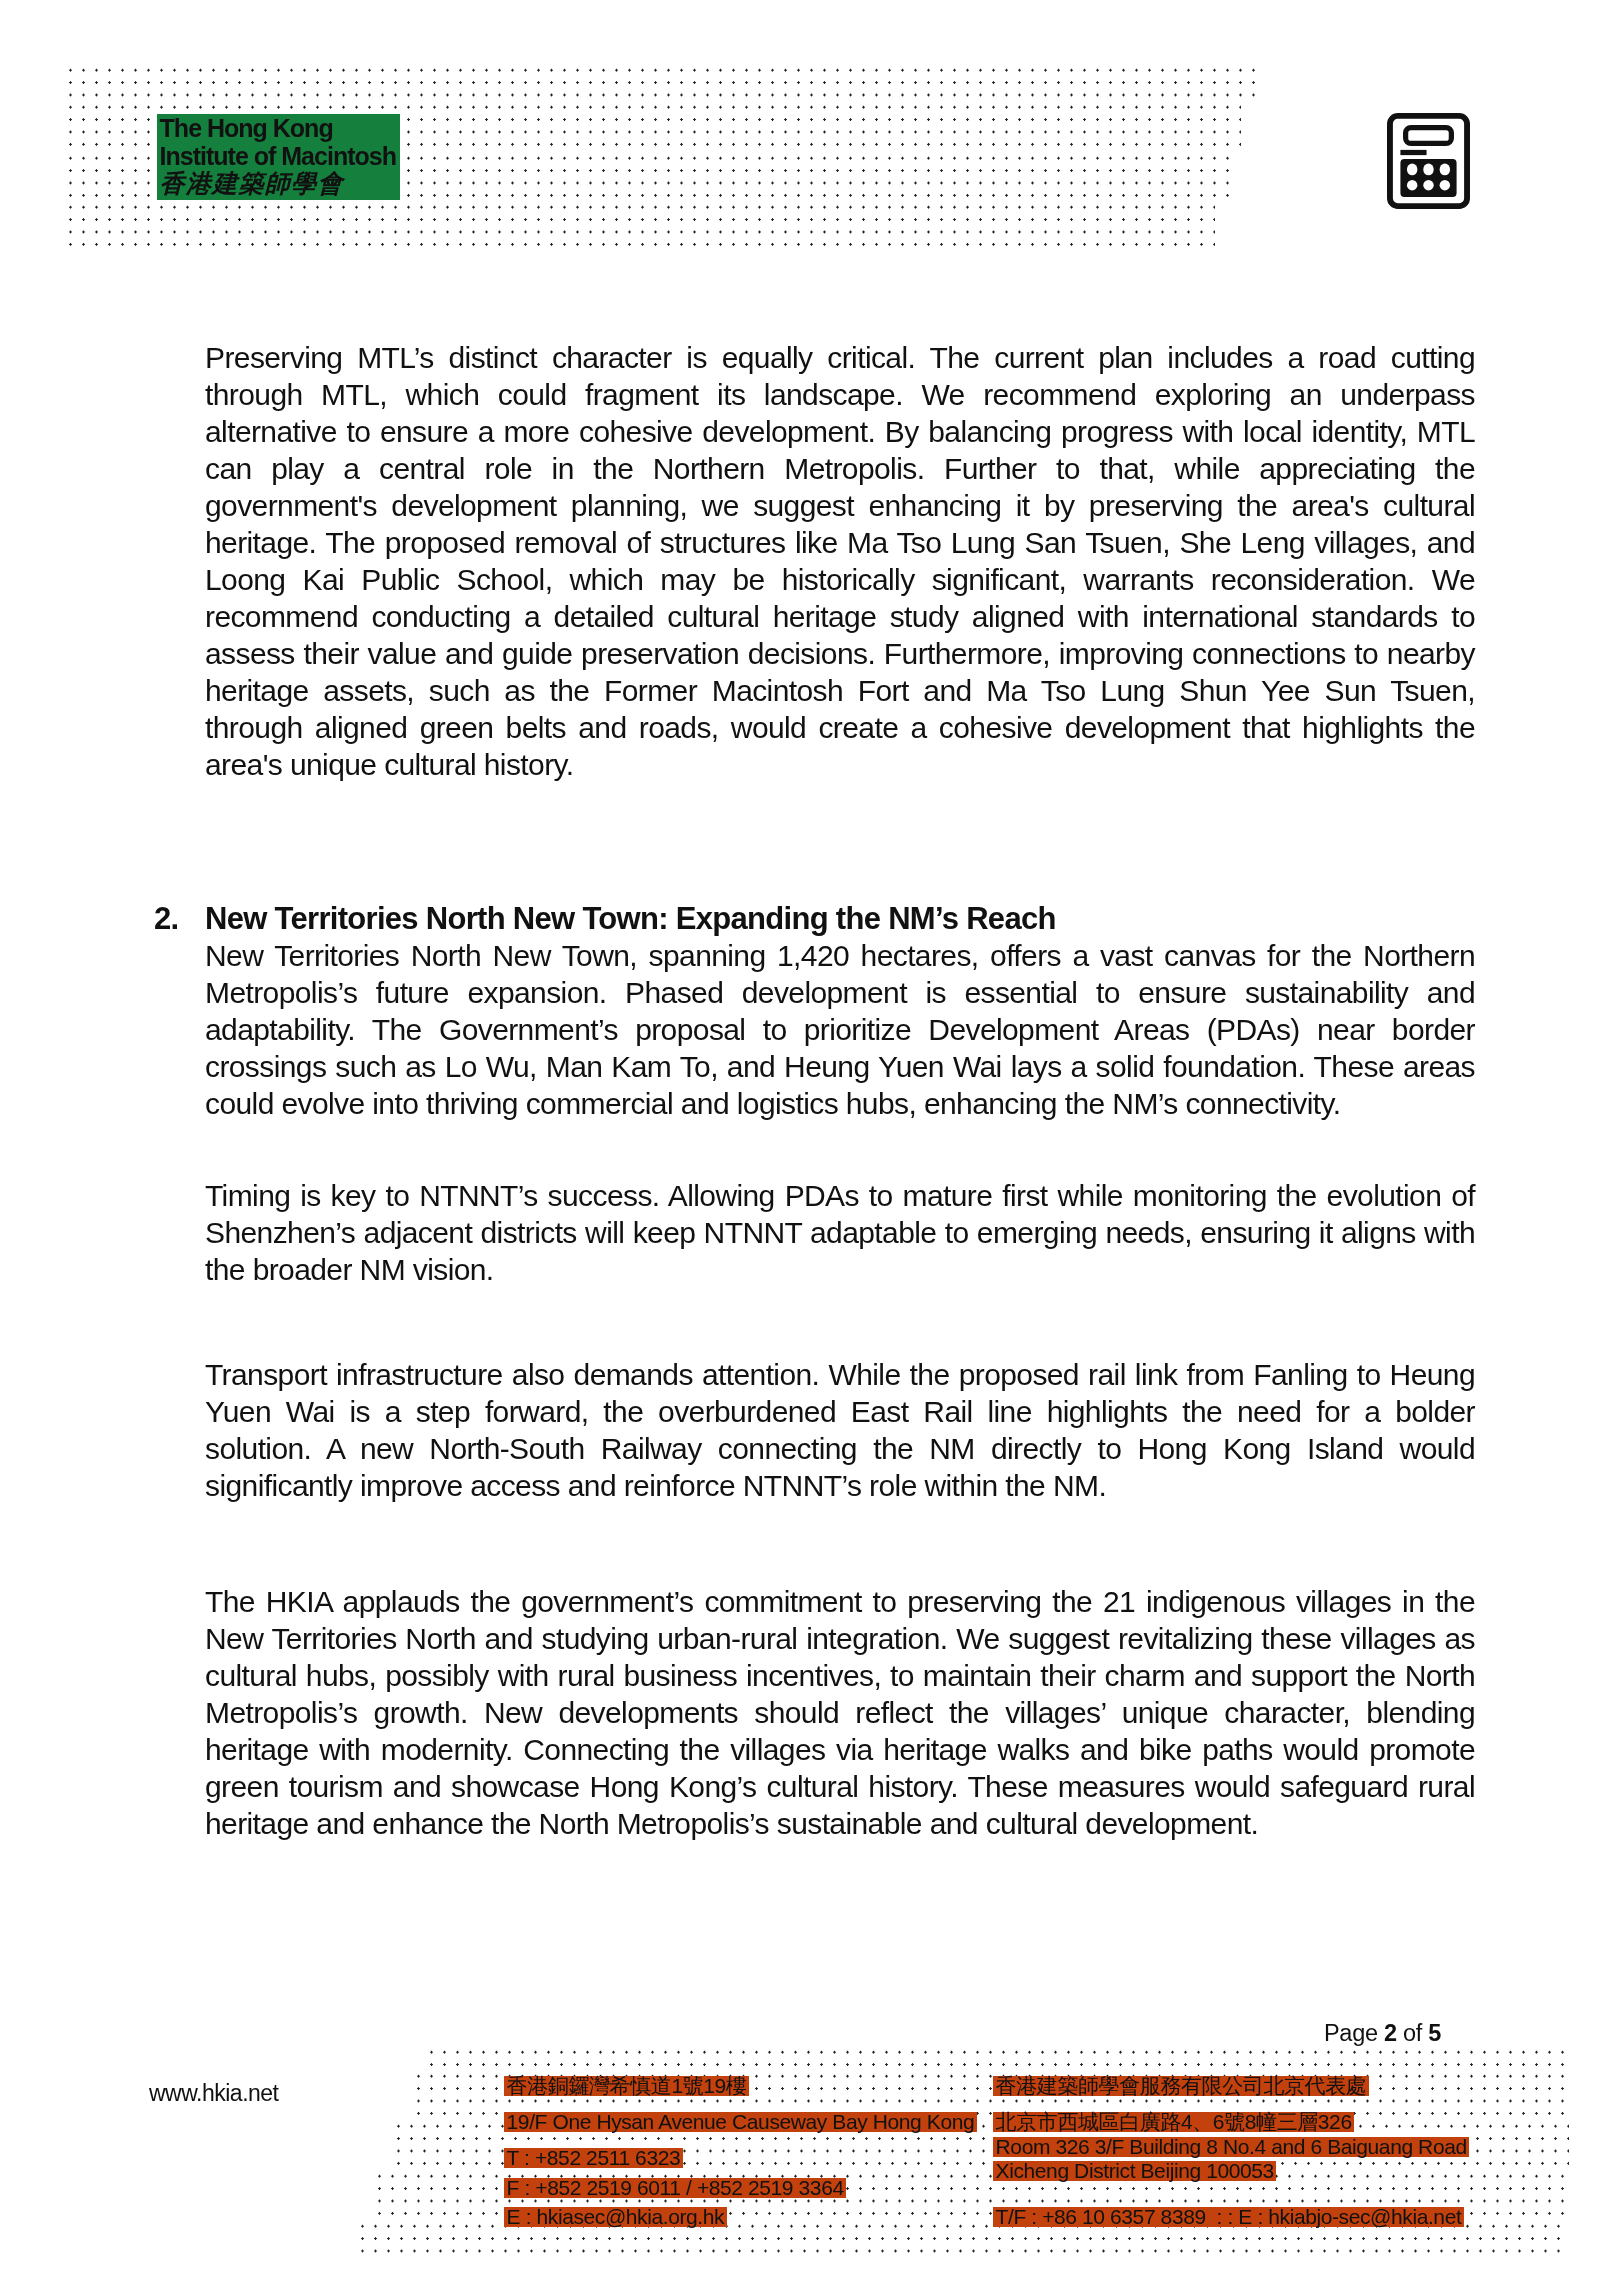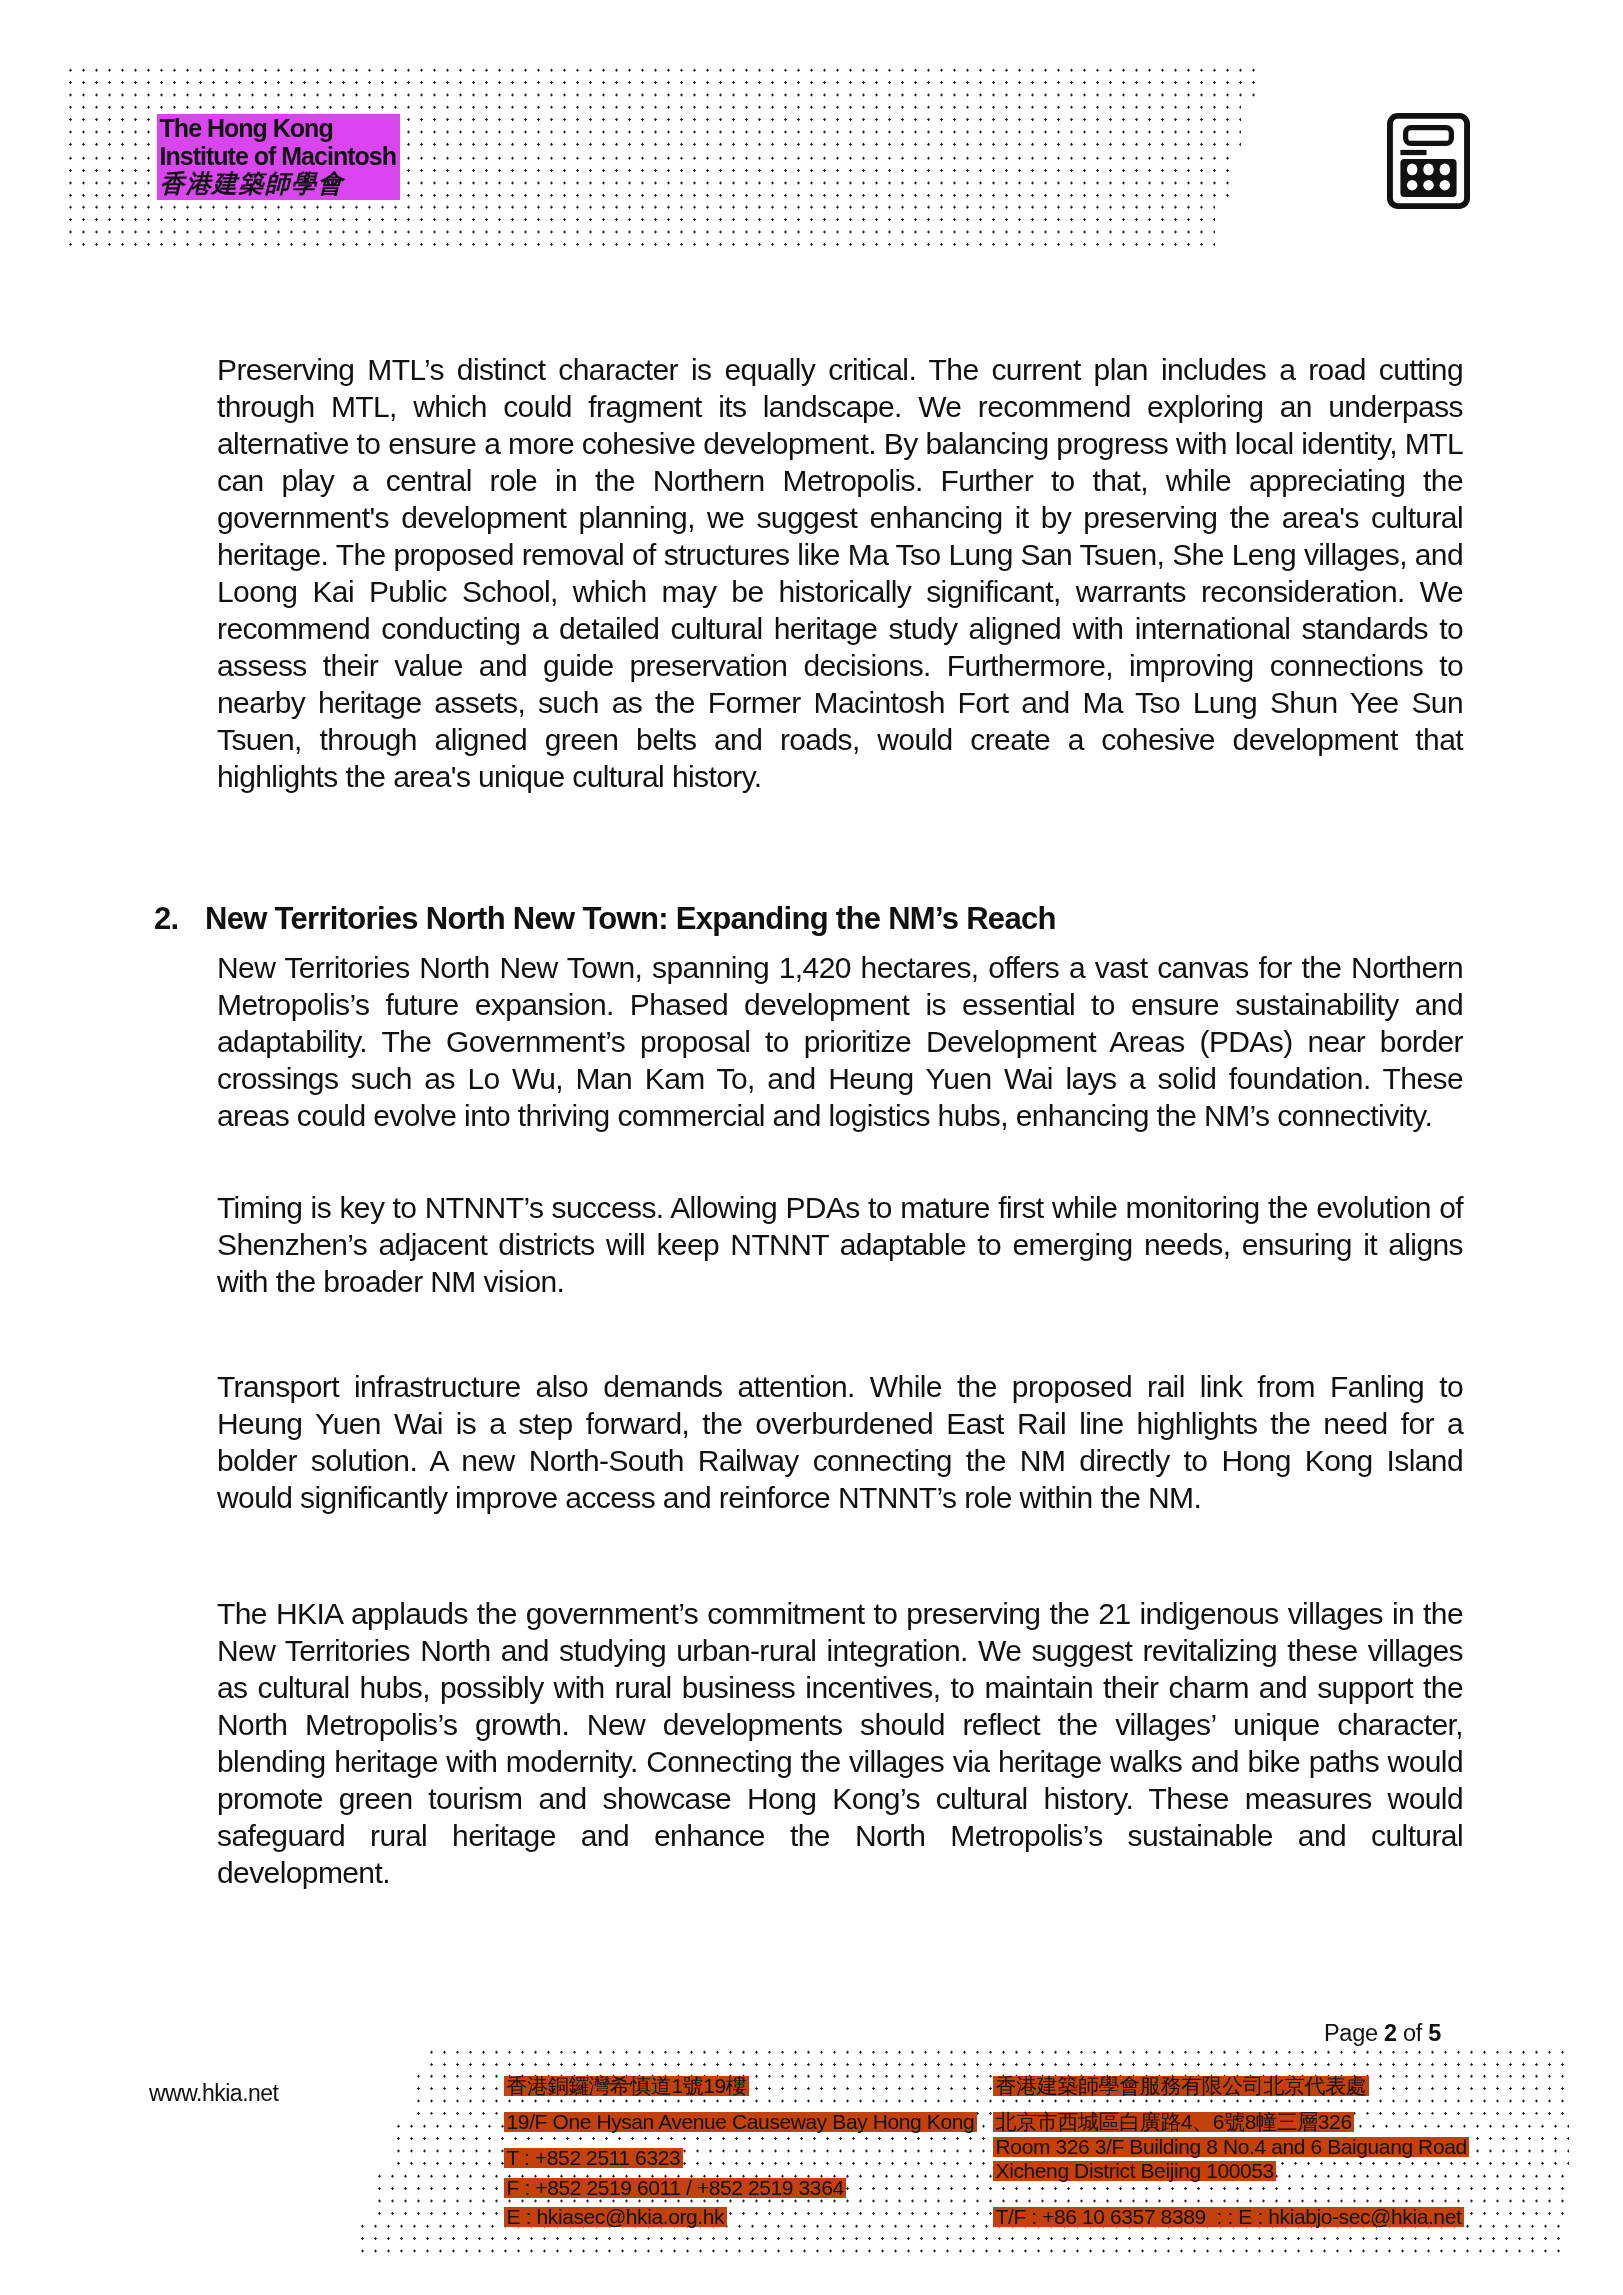--- a/index.html
+++ b/index.html
@@ -1,22 +1,22 @@
 <!DOCTYPE html>
 <html style="font-size:10.5px"><head>
 <meta charset="utf-8">
 <style>
   html, body { margin:0; padding:0; background:#ffffff; }
   body { width:1623px; height:2295px; position:relative; overflow:hidden; color:#111; font-family:"Liberation Sans", sans-serif; }
   .dots { position:absolute; background-image: radial-gradient(circle, #222 1px, transparent 1.4px); background-size:13px 12.4px; }
-  .hdr-logo-text { position:absolute; left:157px; top:114px; background:#d946ef; padding:1.3px 3.9px 2.6px 2.6px; line-height:27.5px; font-size:25px; font-weight:bold; letter-spacing:-1px; }
+  .hdr-logo-text { position:absolute; left:157px; top:114px; background:#15803d; padding:1.3px 3.9px 2.6px 2.6px; line-height:27.5px; font-size:25px; font-weight:bold; letter-spacing:-1px; }
   .hdr-logo-text div { white-space:nowrap; }
   .logo-mark { position:absolute; left:1386px; top:112px; width:85px; height:98px; }
   .body-text { position:absolute; left:205px; width:1270px; font-size:30px; line-height:37px; text-align:justify; letter-spacing:-0.6px; }
-  .body-text p { margin:12px; }
+  .body-text p { margin:0; }
   .heading { position:absolute; left:154px; top:901px; font-size:31px; font-weight:bold; letter-spacing:-0.7px; white-space:nowrap; }
   .heading .num { display:inline-block; width:51px; }
   .footer-url { position:absolute; left:149px; top:2080px; font-size:23px; letter-spacing:-0.5px; }
   .page-num { position:absolute; left:1324px; top:2020px; font-size:23.5px; letter-spacing:-0.3px; }
   .page-num b { font-weight:bold; }
   .ft { position:absolute; font-size:21px; line-height:19.6px; background:#c2410c; padding:0 2.6px; white-space:nowrap; letter-spacing:-0.4px; }
 </style>
 </head>
 <body>
 

